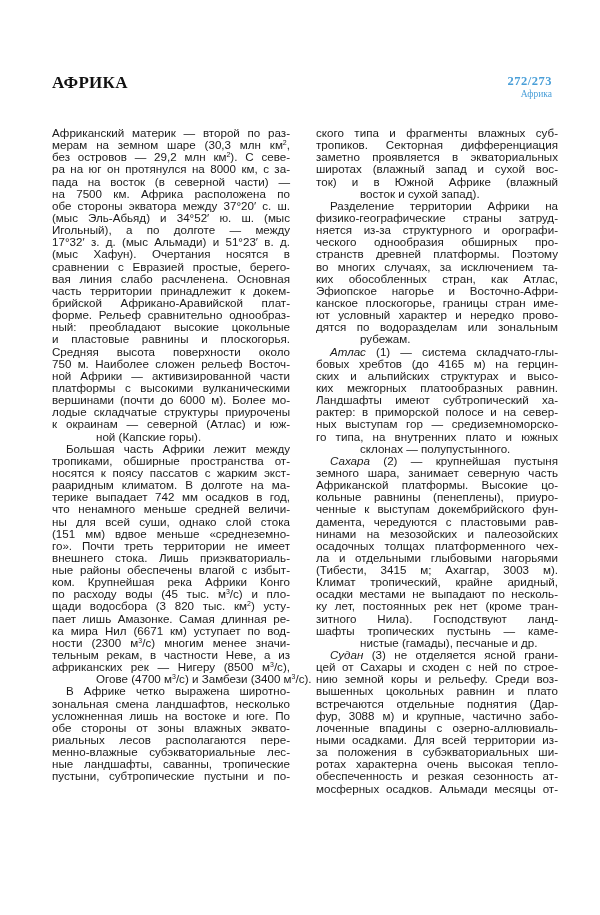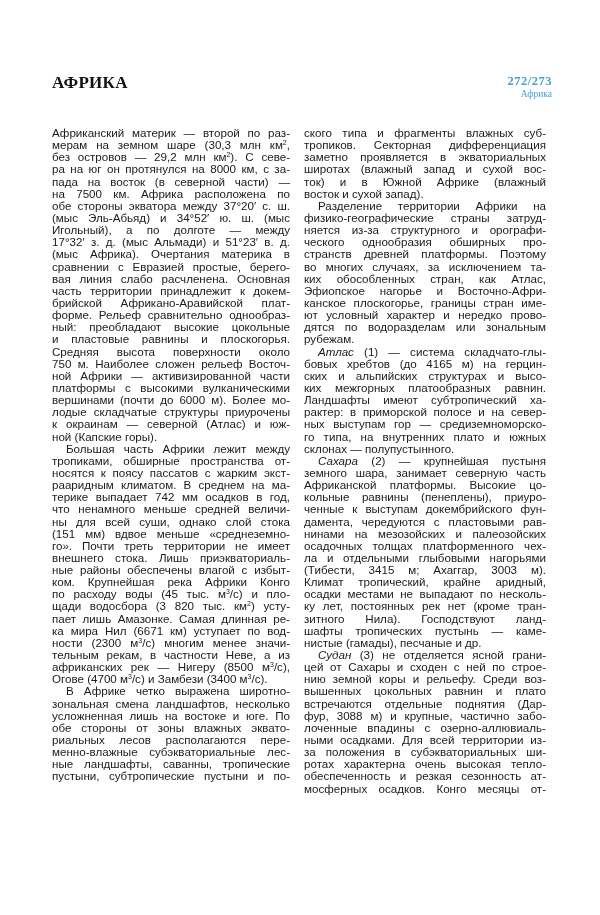--- a/index.html
+++ b/index.html
@@ -15,23 +15,23 @@
       font-family: "Liberation Serif", serif; color: #4a9fd8;
     }
     .folio .num { font-size: 12.5px; font-weight: bold; letter-spacing: 0.5px; line-height: 13px; }
     .folio .sec { font-size: 9.5px; line-height: 12px; }
     .col {
       position: absolute; top: 127px;
       font-family: Liberation Sans, sans-serif; font-size: 11.6px; color: #1a1a1a;
       line-height: 12.15px;
     }
     .col.left { left: 52px; width: 238px; }
-    .col.right { left: 304px; width: 242px; }
+    .col.right { left: 316px; width: 242px; }
     .ln { display: block; text-align: justify; text-align-last: justify; white-space: nowrap; height: 12.15px; overflow: visible; }
-    .ln.last { text-align-last: left; }
+    .ln.last { text-align-last: left; margin-left: 44px; }
     .ln.indent { padding-left: 14px; }
     .ln .it { font-style: italic; }
     sup { font-size: 7px; line-height: 0; vertical-align: 4px; }
   </style>
 </head>
 <body>
 
 <div class="page">
   <div class="title">АФРИКА</div>
   <div class="folio">
@@ -43,40 +43,40 @@
       <span class="ln">Африканский материк — второй по раз-</span>
       <span class="ln">мерам на земном шаре (30,3 млн км<sup>2</sup>, </span>
       <span class="ln">без островов — 29,2 млн км<sup>2</sup>). С севе-</span>
       <span class="ln">ра на юг он протянулся на 8000 км, с за-</span>
       <span class="ln">пада на восток (в северной части) —</span>
       <span class="ln">на 7500 км. Африка расположена по</span>
       <span class="ln">обе стороны экватора между 37°20′ с. ш.</span>
       <span class="ln">(мыс Эль-Абьяд) и 34°52′ ю. ш. (мыс</span>
       <span class="ln">Игольный), а по долготе — между</span>
       <span class="ln">17°32′ з. д. (мыс Альмади) и 51°23′ в. д.</span>
-      <span class="ln">(мыс Африка). Очертания материка в</span>
+      <span class="ln">(мыс Хафун). Очертания носятся в</span>
       <span class="ln">сравнении с Евразией простые, берего-</span>
       <span class="ln">вая линия слабо расчленена. Основная</span>
       <span class="ln">часть территории принадлежит к докем-</span>
       <span class="ln">брийской Африкано-Аравийской плат-</span>
       <span class="ln">форме. Рельеф сравнительно однообраз-</span>
       <span class="ln">ный: преобладают высокие цокольные</span>
       <span class="ln">и пластовые равнины и плоскогорья.</span>
       <span class="ln">Средняя высота поверхности около</span>
       <span class="ln">750 м. Наиболее сложен рельеф Восточ-</span>
       <span class="ln">ной Африки — активизированной части</span>
       <span class="ln">платформы с высокими вулканическими</span>
       <span class="ln">вершинами (почти до 6000 м). Более мо-</span>
       <span class="ln">лодые складчатые структуры приурочены</span>
       <span class="ln">к окраинам — северной (Атлас) и юж-</span>
       <span class="ln last">ной (Капские горы).</span>
       <span class="ln indent">Большая часть Африки лежит между</span>
       <span class="ln">тропиками, обширные пространства от-</span>
       <span class="ln">носятся к поясу пассатов с жарким экст-</span>
-      <span class="ln">рааридным климатом. В среднем на ма-</span>
+      <span class="ln">рааридным климатом. В долготе на ма-</span>
       <span class="ln">терике выпадает 742 мм осадков в год,</span>
       <span class="ln">что ненамного меньше средней величи-</span>
       <span class="ln">ны для всей суши, однако слой стока</span>
       <span class="ln">(151 мм) вдвое меньше «среднеземно-</span>
       <span class="ln">го». Почти треть территории не имеет</span>
       <span class="ln">внешнего стока. Лишь приэкваториаль-</span>
       <span class="ln">ные районы обеспечены влагой с избыт-</span>
       <span class="ln">ком. Крупнейшая река Африки Конго</span>
       <span class="ln">по расходу воды (45 тыс. м<sup>3</sup>/с) и пло-</span>
       <span class="ln">щади водосбора (3 820 тыс. км<sup>2</sup>) усту-</span>
@@ -143,15 +143,15 @@
       <span class="ln">цей от Сахары и сходен с ней по строе-</span>
       <span class="ln">нию земной коры и рельефу. Среди воз-</span>
       <span class="ln">вышенных цокольных равнин и плато</span>
       <span class="ln">встречаются отдельные поднятия (Дар-</span>
       <span class="ln">фур, 3088 м) и крупные, частично забо-</span>
       <span class="ln">лоченные впадины с озерно-аллювиаль-</span>
       <span class="ln">ными осадками. Для всей территории из-</span>
       <span class="ln">за положения в субэкваториальных ши-</span>
       <span class="ln">ротах характерна очень высокая тепло-</span>
       <span class="ln">обеспеченность и резкая сезонность ат-</span>
-      <span class="ln">мосферных осадков. Конго месяцы от-</span>
+      <span class="ln">мосферных осадков. Альмади месяцы от-</span>
     </div>
 </div>
 
 </body></html>

